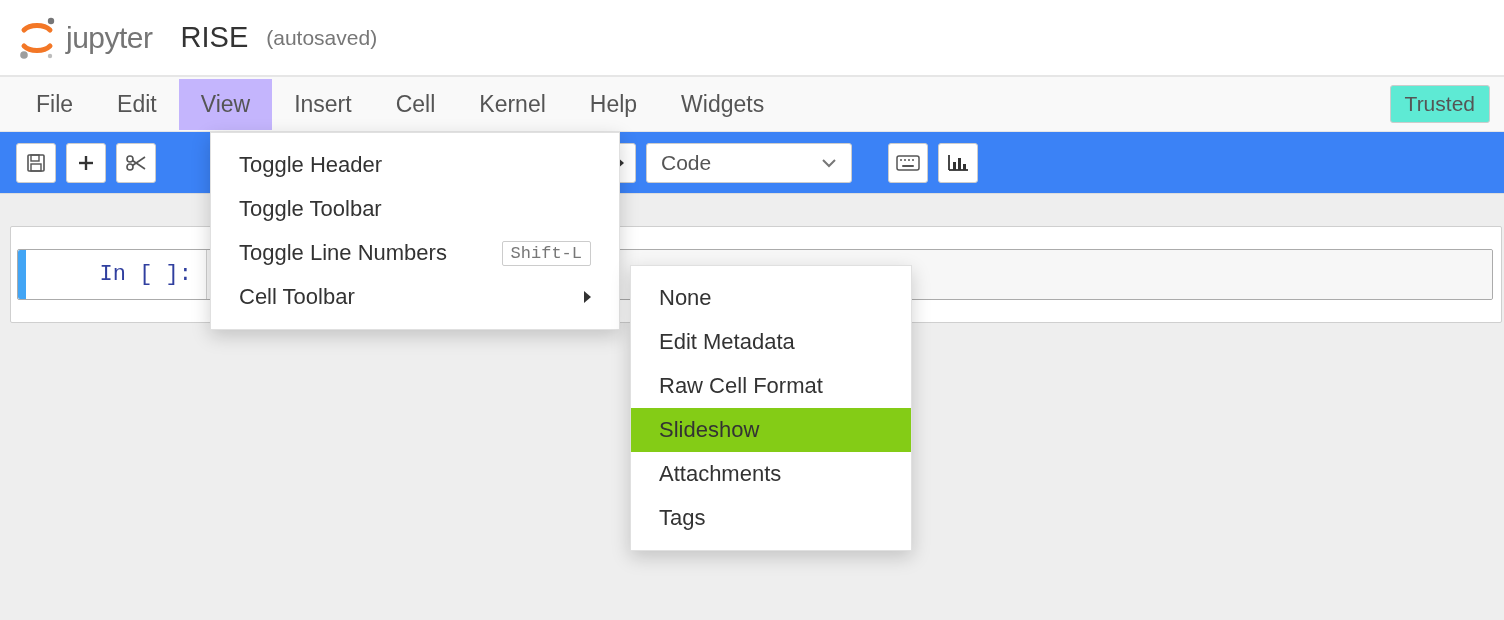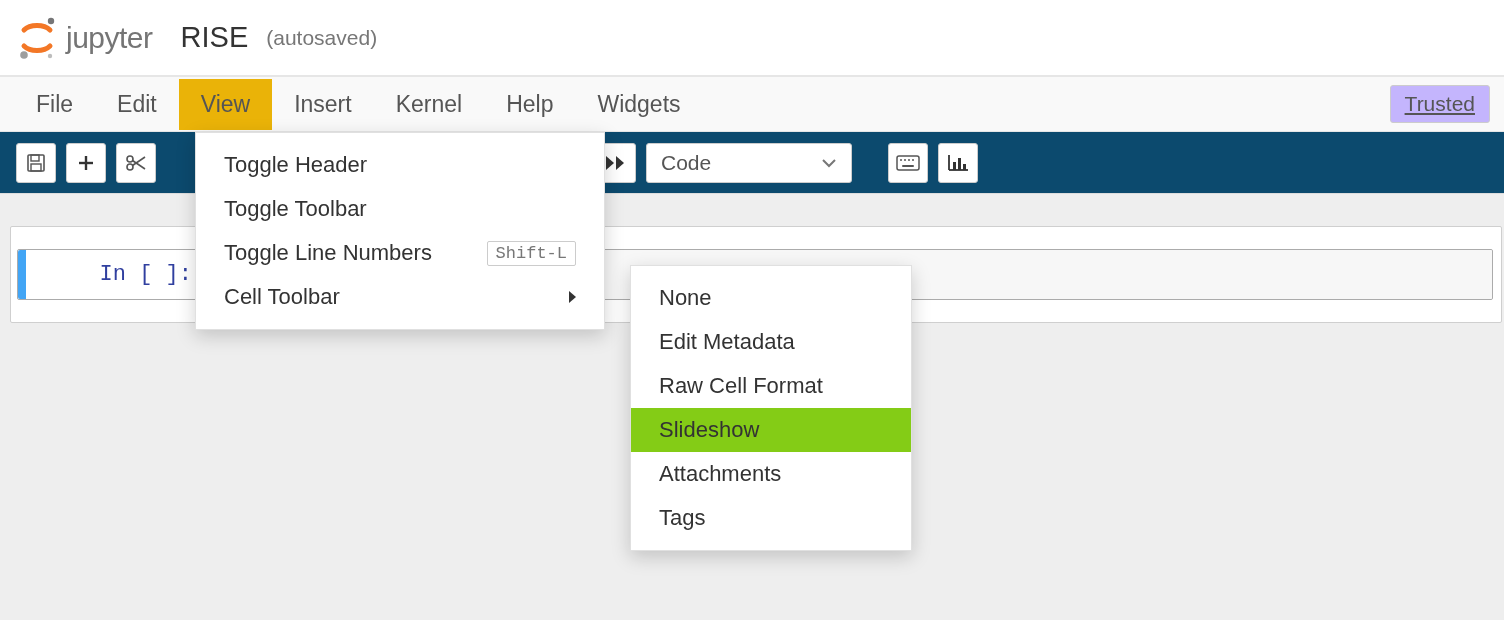--- a/index.html
+++ b/index.html
@@ -52,36 +52,35 @@
     height: 56px;
     position: relative;
   }
   .menu-item {
     font-size: 23px;
     color: #555;
     padding: 12px 22px;
     cursor: pointer;
   }
   .menu-item.active {
-    background: #eab308;
+    background: #c4b5fd;
   }
   .menu-spacer { flex: 1; }
   .trusted {
     border: 1px solid #ccc;
     border-radius: 3px;
     padding: 6px 14px;
     font-size: 21px;
     color: #555;
-    background: #c4b5fd;
+    background: #5eead4;
     margin-right: 4px;
-    text-decoration: underline;
   }
   
   .toolbar {
-    background: #0c4a6e;
+    background: #3b82f6;
     border-bottom: 1px solid #dcdcdc;
     padding: 10px 16px;
     display: flex;
     align-items: center;
     gap: 10px;
     height: 62px;
   }
   .tbtn {
     border: 1px solid #ccc;
     border-radius: 3px;
@@ -111,21 +110,21 @@
   .dropdown {
     position: absolute;
     background: #fff;
     border: 1px solid #e0e0e0;
     box-shadow: 0 6px 18px rgba(0,0,0,0.18);
     z-index: 10;
     padding: 10px 0;
   }
   .dropdown.view {
     top: 132px;
-    left: 195px;
+    left: 210px;
     width: 410px;
   }
   .dropdown.submenu {
     top: 265px;
     left: 630px;
     width: 282px;
   }
   .drop-item {
     display: flex;
     align-items: center;
@@ -208,20 +207,21 @@
   </div>
   <span class="title">RISE</span>
   <span class="autosaved">(autosaved)</span>
 </div>
 
 <div class="menubar">
   <div class="menu-item">File</div>
   <div class="menu-item">Edit</div>
   <div class="menu-item active">View</div>
   <div class="menu-item">Insert</div>
+  <div class="menu-item">Cell</div>
   <div class="menu-item">Kernel</div>
   <div class="menu-item">Help</div>
   <div class="menu-item">Widgets</div>
   <div class="menu-spacer"></div>
   <div class="trusted">Trusted</div>
 </div>
 
 <div class="toolbar">
   <div class="tbtn">
     <svg width="20" height="20" viewBox="0 0 20 20">

